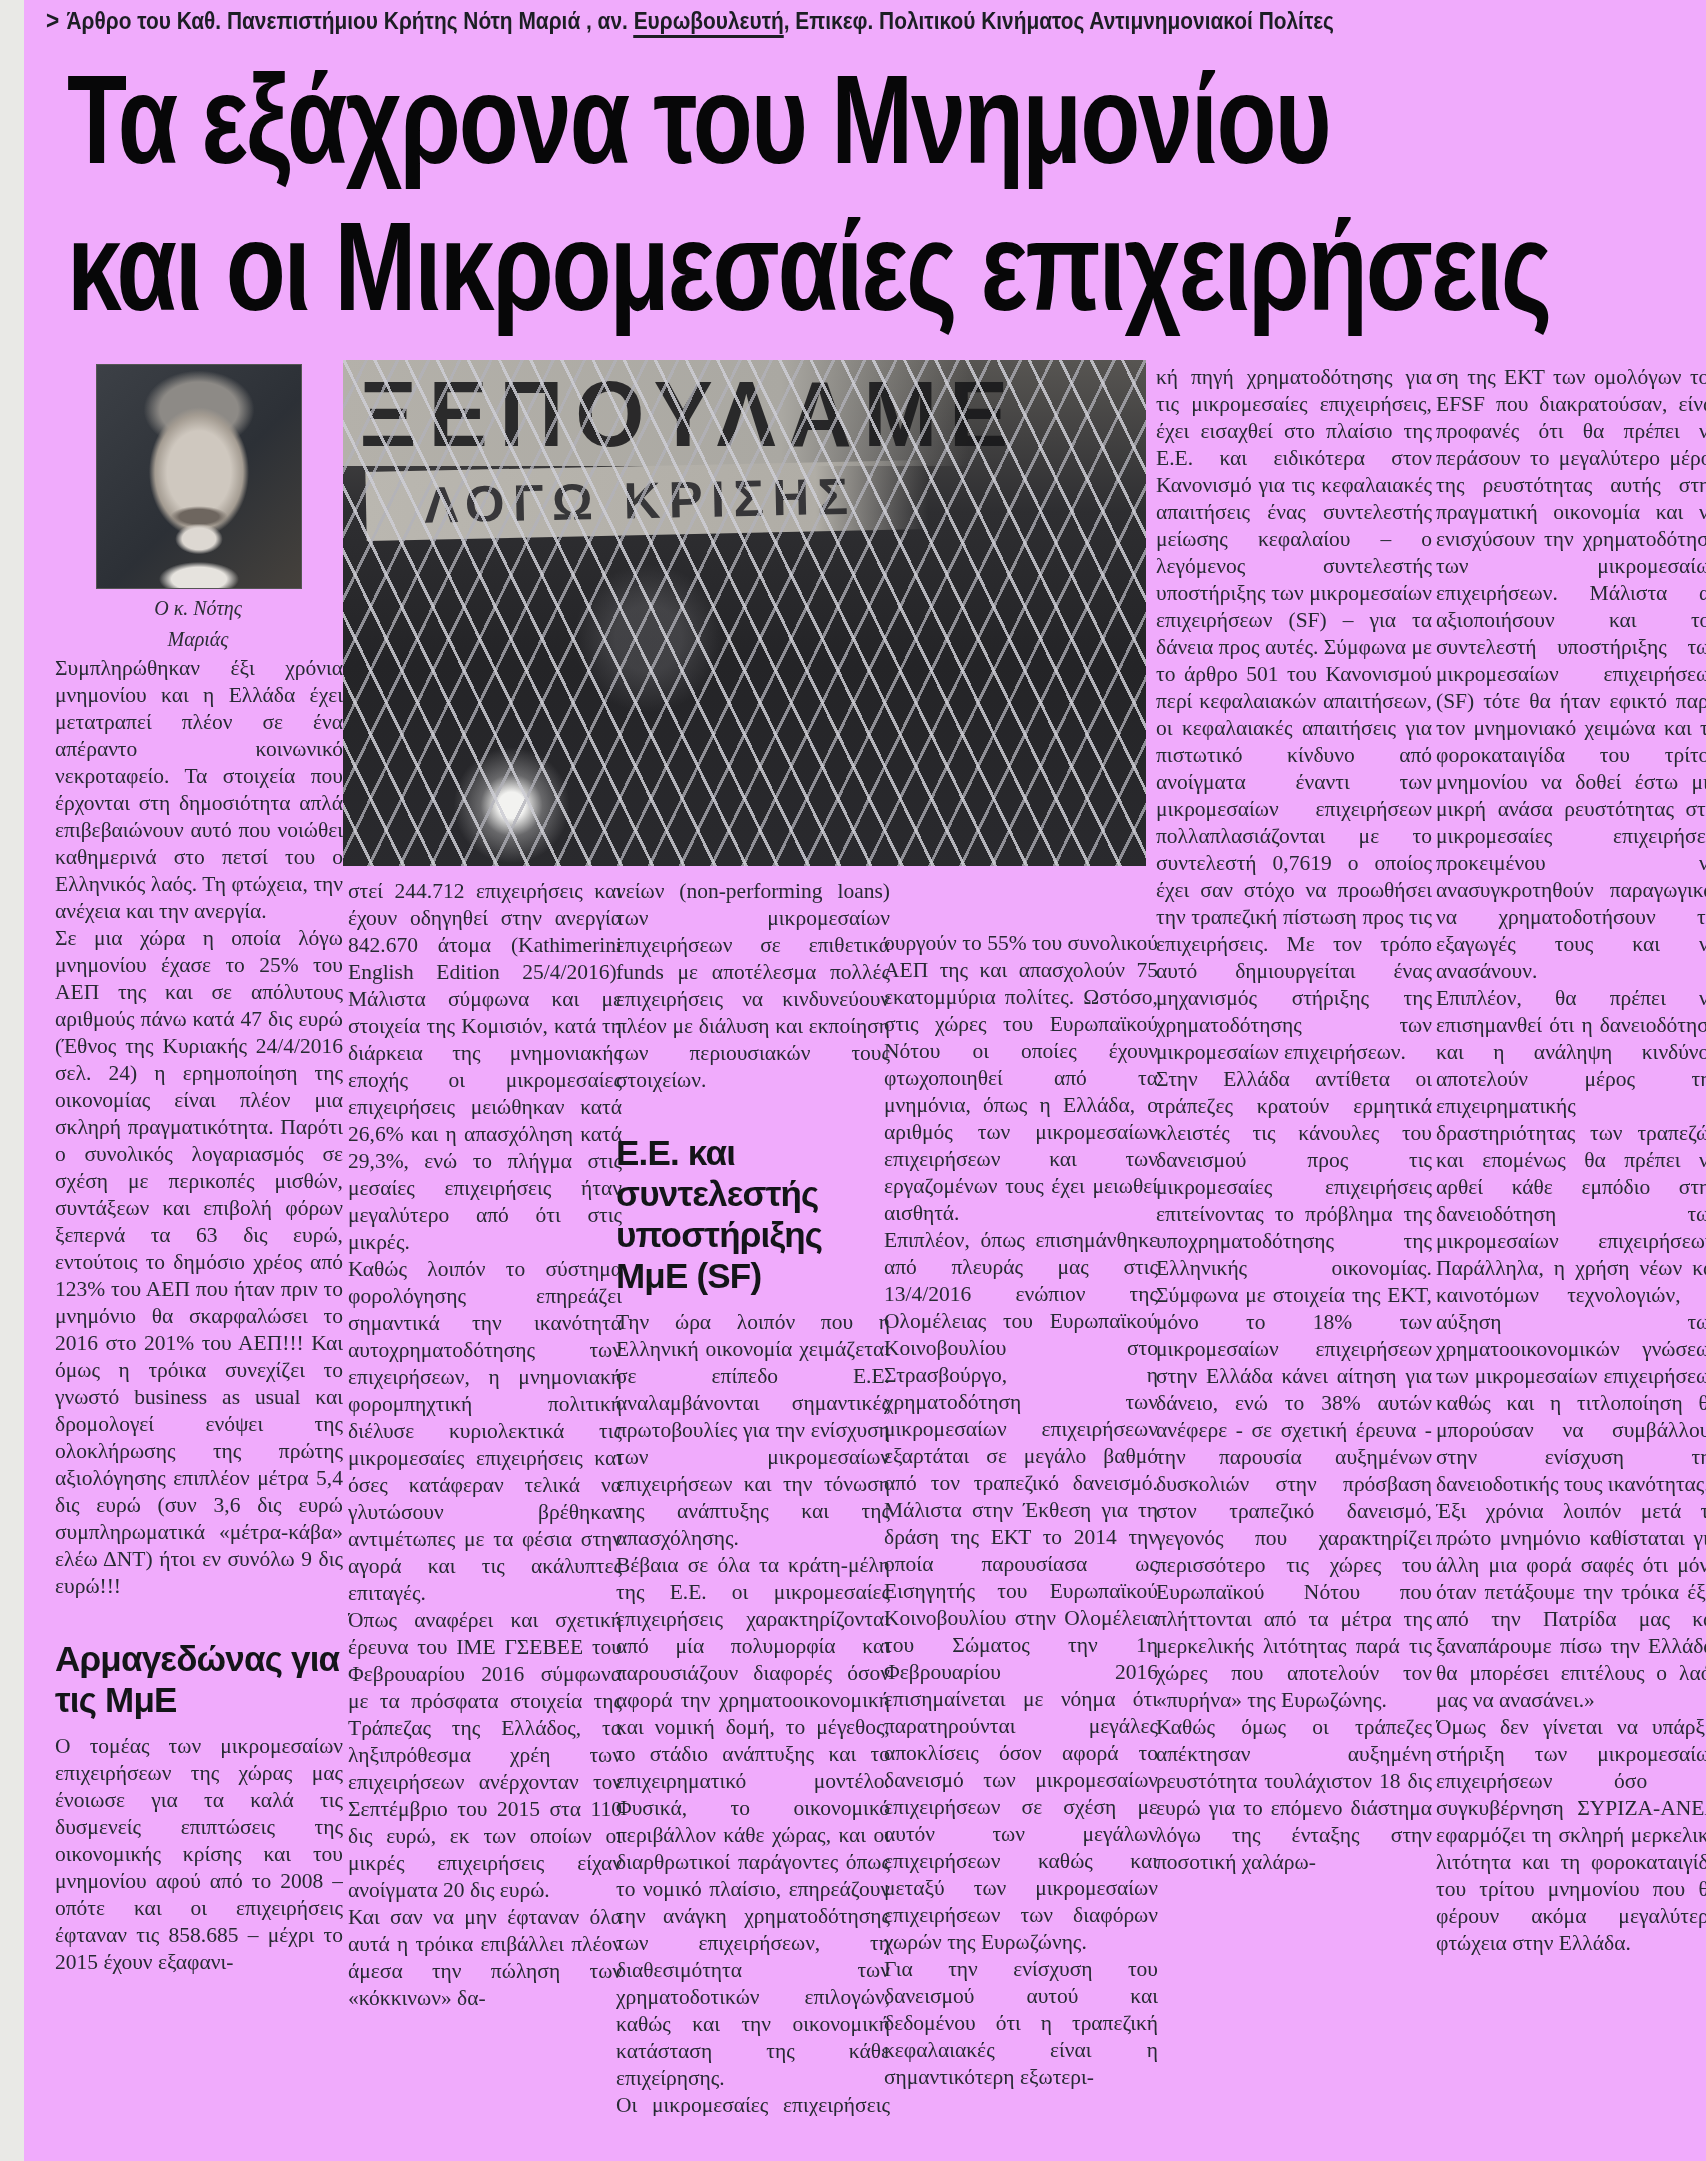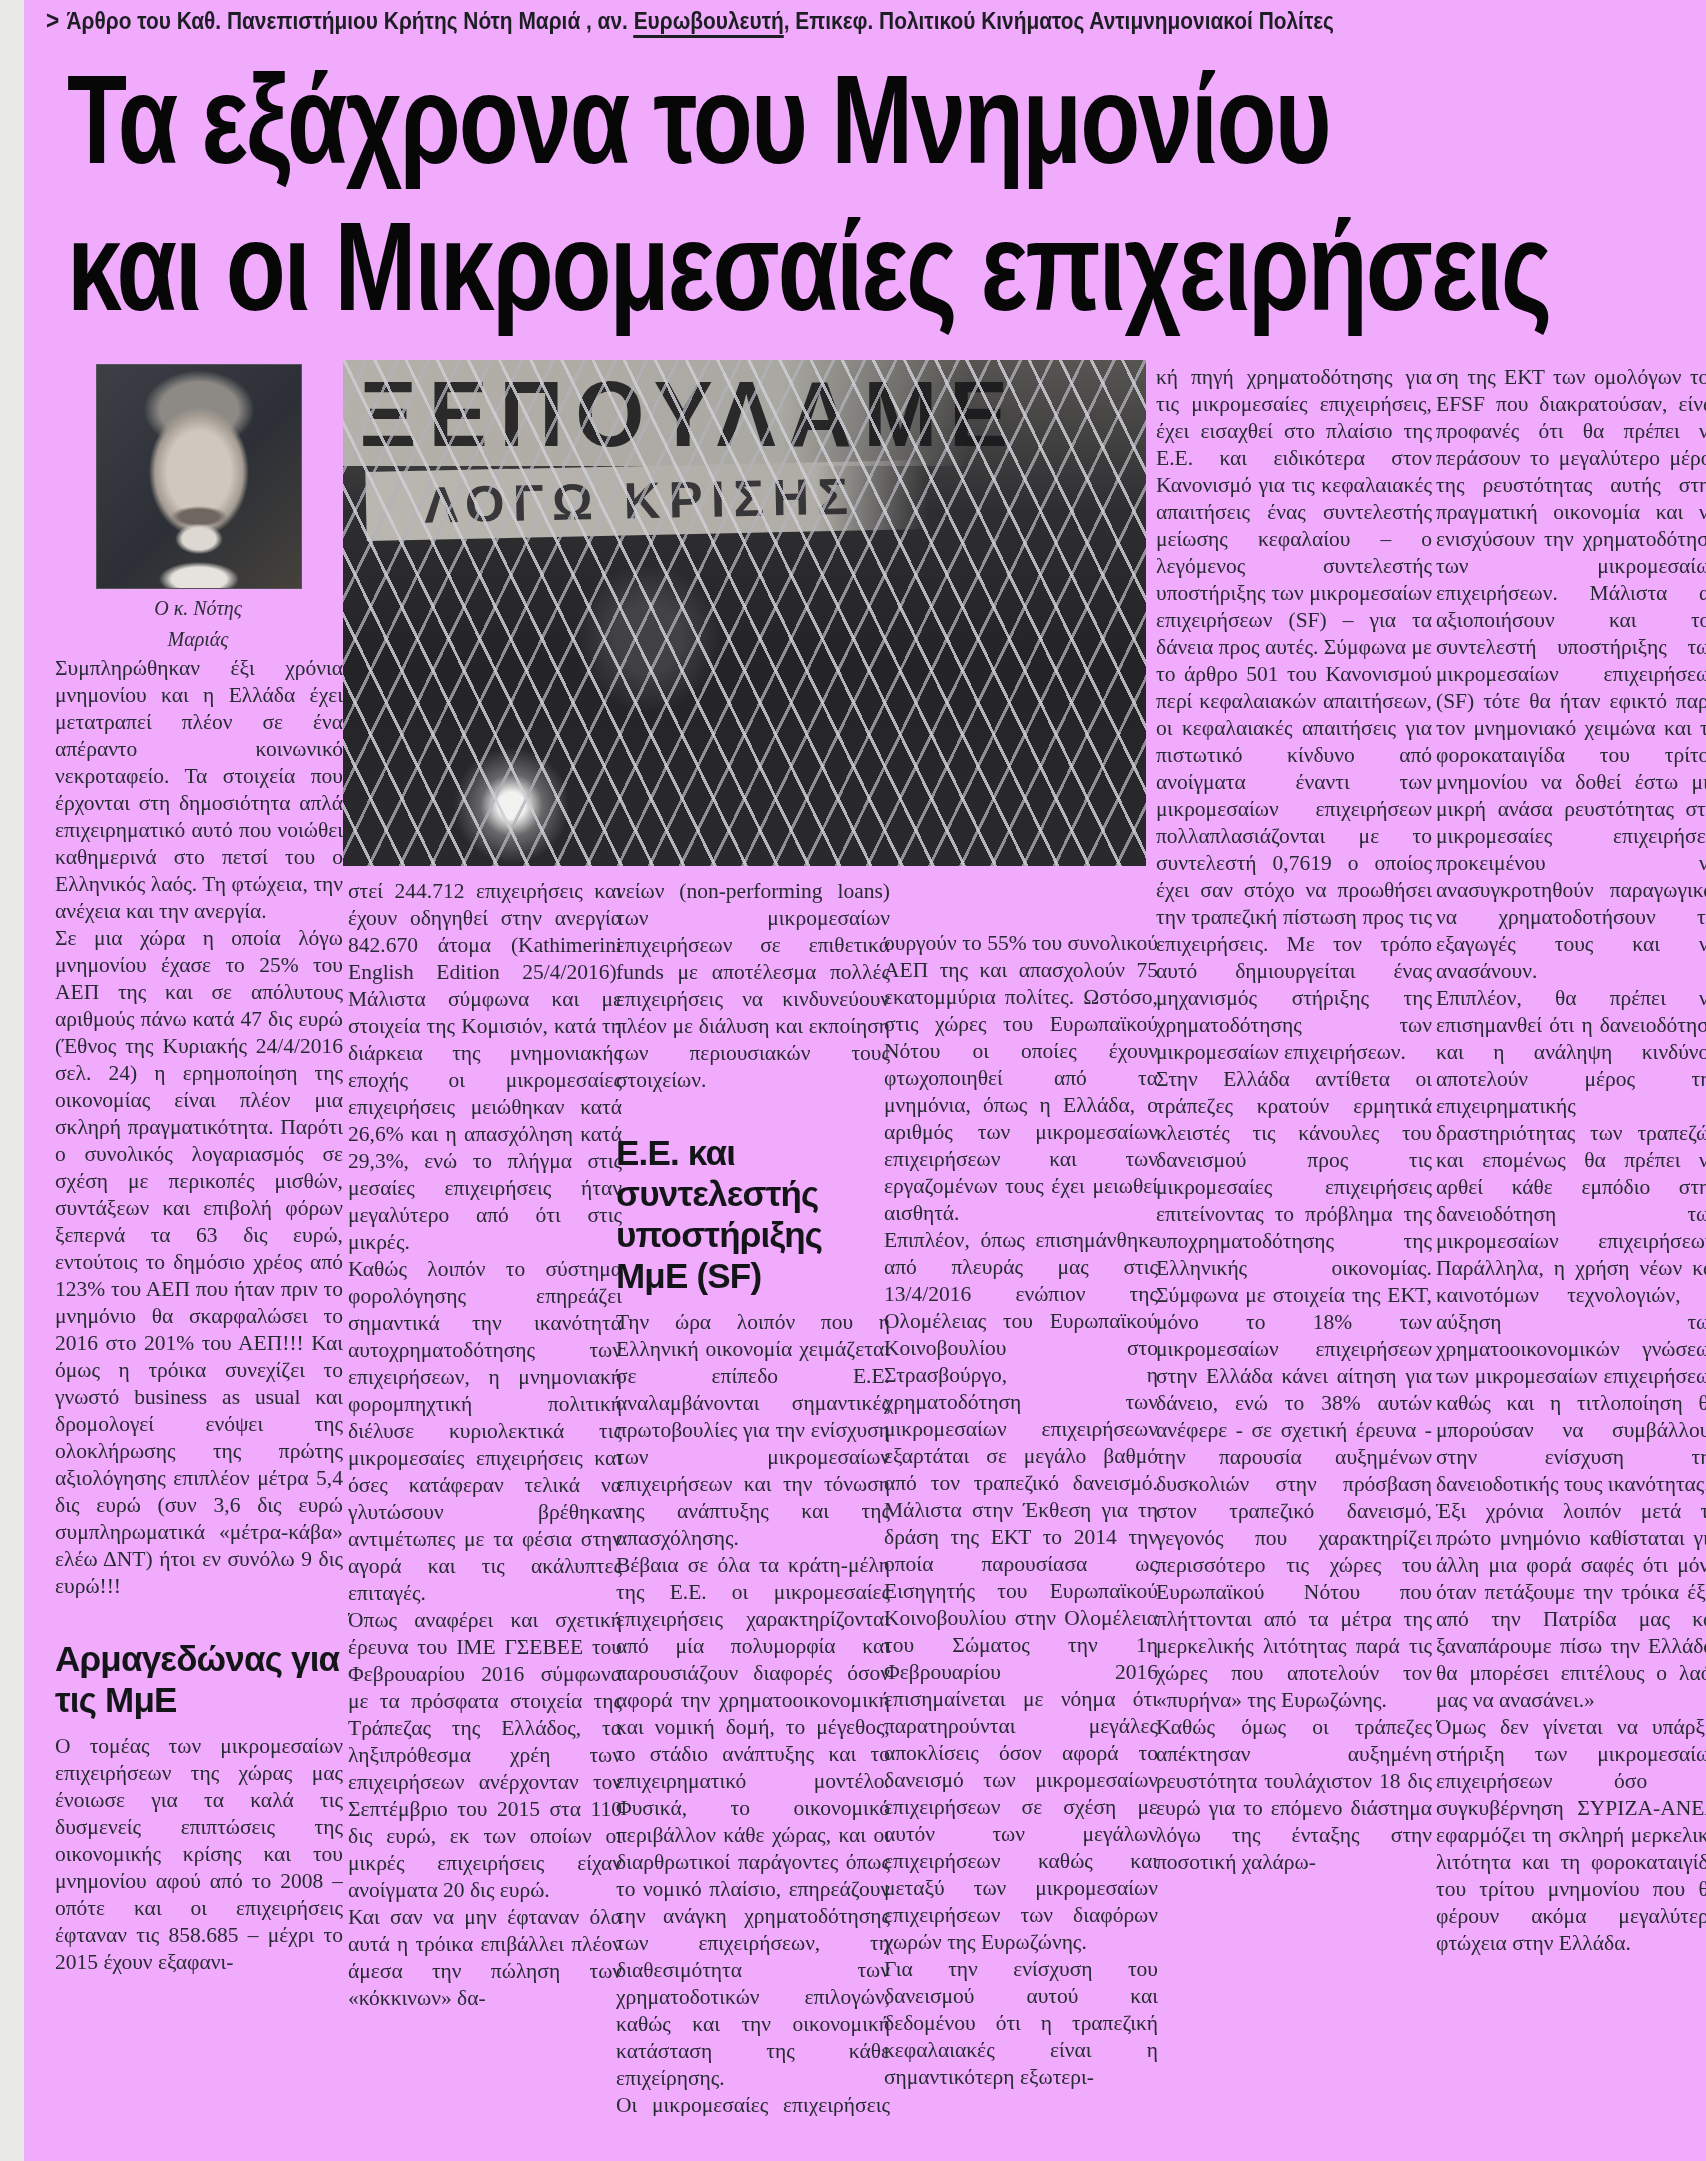--- a/index.html
+++ b/index.html
@@ -133,21 +133,21 @@
     <div class="banner1">
       <span class="graffiti1">ΞΕΠΟΥΛΑΜΕ</span>
     </div>
     <div class="banner2">
       <span class="graffiti2">ΛΟΓΩ ΚΡΙΣΗΣ</span>
     </div>
     <div class="mesh"></div>
   </div>
 
   <div class="col" id="col1">
-      <p>Συμπληρώθηκαν έξι χρόνια μνημονίου και η Ελλάδα έχει μετατραπεί πλέον σε ένα απέραντο κοινωνικό νεκροταφείο. Τα στοιχεία που έρχονται στη δημοσιότητα απλά επιχειρηματικό αυτό που νοιώθει καθημερινά στο πετσί του ο Ελληνικός λαός. Τη φτώχεια, την ανέχεια και την ανεργία.</p>
+      <p>Συμπληρώθηκαν έξι χρόνια μνημονίου και η Ελλάδα έχει μετατραπεί πλέον σε ένα απέραντο κοινωνικό νεκροταφείο. Τα στοιχεία που έρχονται στη δημοσιότητα απλά επιβεβαιώνουν αυτό που νοιώθει καθημερινά στο πετσί του ο Ελληνικός λαός. Τη φτώχεια, την ανέχεια και την ανεργία.</p>
       <p>Σε μια χώρα η οποία λόγω μνημονίου έχασε το 25% του ΑΕΠ της και σε απόλυτους αριθμούς πάνω κατά 47 δις ευρώ (Έθνος της Κυριακής 24/4/2016 σελ. 24) η ερημοποίηση της οικονομίας είναι πλέον μια σκληρή πραγματικότητα. Παρότι ο συνολικός λογαριασμός σε σχέση με περικοπές μισθών, συντάξεων και επιβολή φόρων ξεπερνά τα 63 δις ευρώ, εντούτοις το δημόσιο χρέος από 123% του ΑΕΠ που ήταν πριν το μνημόνιο θα σκαρφαλώσει το 2016 στο 201% του ΑΕΠ!!! Και όμως η τρόικα συνεχίζει το γνωστό business as usual και δρομολογεί ενόψει της ολοκλήρωσης της πρώτης αξιολόγησης επιπλέον μέτρα 5,4 δις ευρώ (συν 3,6 δις ευρώ συμπληρωματικά «μέτρα-κάβα» ελέω ΔΝΤ) ήτοι εν συνόλω 9 δις ευρώ!!!</p>
       <h2>Αρμαγεδώνας για τις ΜμΕ</h2>
       <p>Ο τομέας των μικρομεσαίων επιχειρήσεων της χώρας μας ένοιωσε για τα καλά τις δυσμενείς επιπτώσεις της οικονομικής κρίσης και του μνημονίου αφού από το 2008 – οπότε και οι επιχειρήσεις έφταναν τις 858.685 – μέχρι το 2015 έχουν εξαφανι-</p>
     </div>
   <div class="col" id="col2">
       <p>στεί 244.712 επιχειρήσεις και έχουν οδηγηθεί στην ανεργία 842.670 άτομα (Kathimerini English Edition 25/4/2016). Μάλιστα σύμφωνα και με στοιχεία της Κομισιόν, κατά τη διάρκεια της μνημονιακής εποχής οι μικρομεσαίες επιχειρήσεις μειώθηκαν κατά 26,6% και η απασχόληση κατά 29,3%, ενώ το πλήγμα στις μεσαίες επιχειρήσεις ήταν μεγαλύτερο από ότι στις μικρές.</p>
       <p>Καθώς λοιπόν το σύστημα φορολόγησης επηρεάζει σημαντικά την ικανότητα αυτοχρηματοδότησης των επιχειρήσεων, η μνημονιακή φορομπηχτική πολιτική διέλυσε κυριολεκτικά τις μικρομεσαίες επιχειρήσεις και όσες κατάφεραν τελικά να γλυτώσουν βρέθηκαν αντιμέτωπες με τα φέσια στην αγορά και τις ακάλυπτες επιταγές.</p>
       <p>Όπως αναφέρει και σχετική έρευνα του ΙΜΕ ΓΣΕΒΕΕ του Φεβρουαρίου 2016 σύμφωνα με τα πρόσφατα στοιχεία της Τράπεζας της Ελλάδος, τα ληξιπρόθεσμα χρέη των επιχειρήσεων ανέρχονταν τον Σεπτέμβριο του 2015 στα 110 δις ευρώ, εκ των οποίων οι μικρές επιχειρήσεις είχαν ανοίγματα 20 δις ευρώ.</p>
       <p>Και σαν να μην έφταναν όλα αυτά η τρόικα επιβάλλει πλέον άμεσα την πώληση των «κόκκινων» δα-</p>
     </div>

